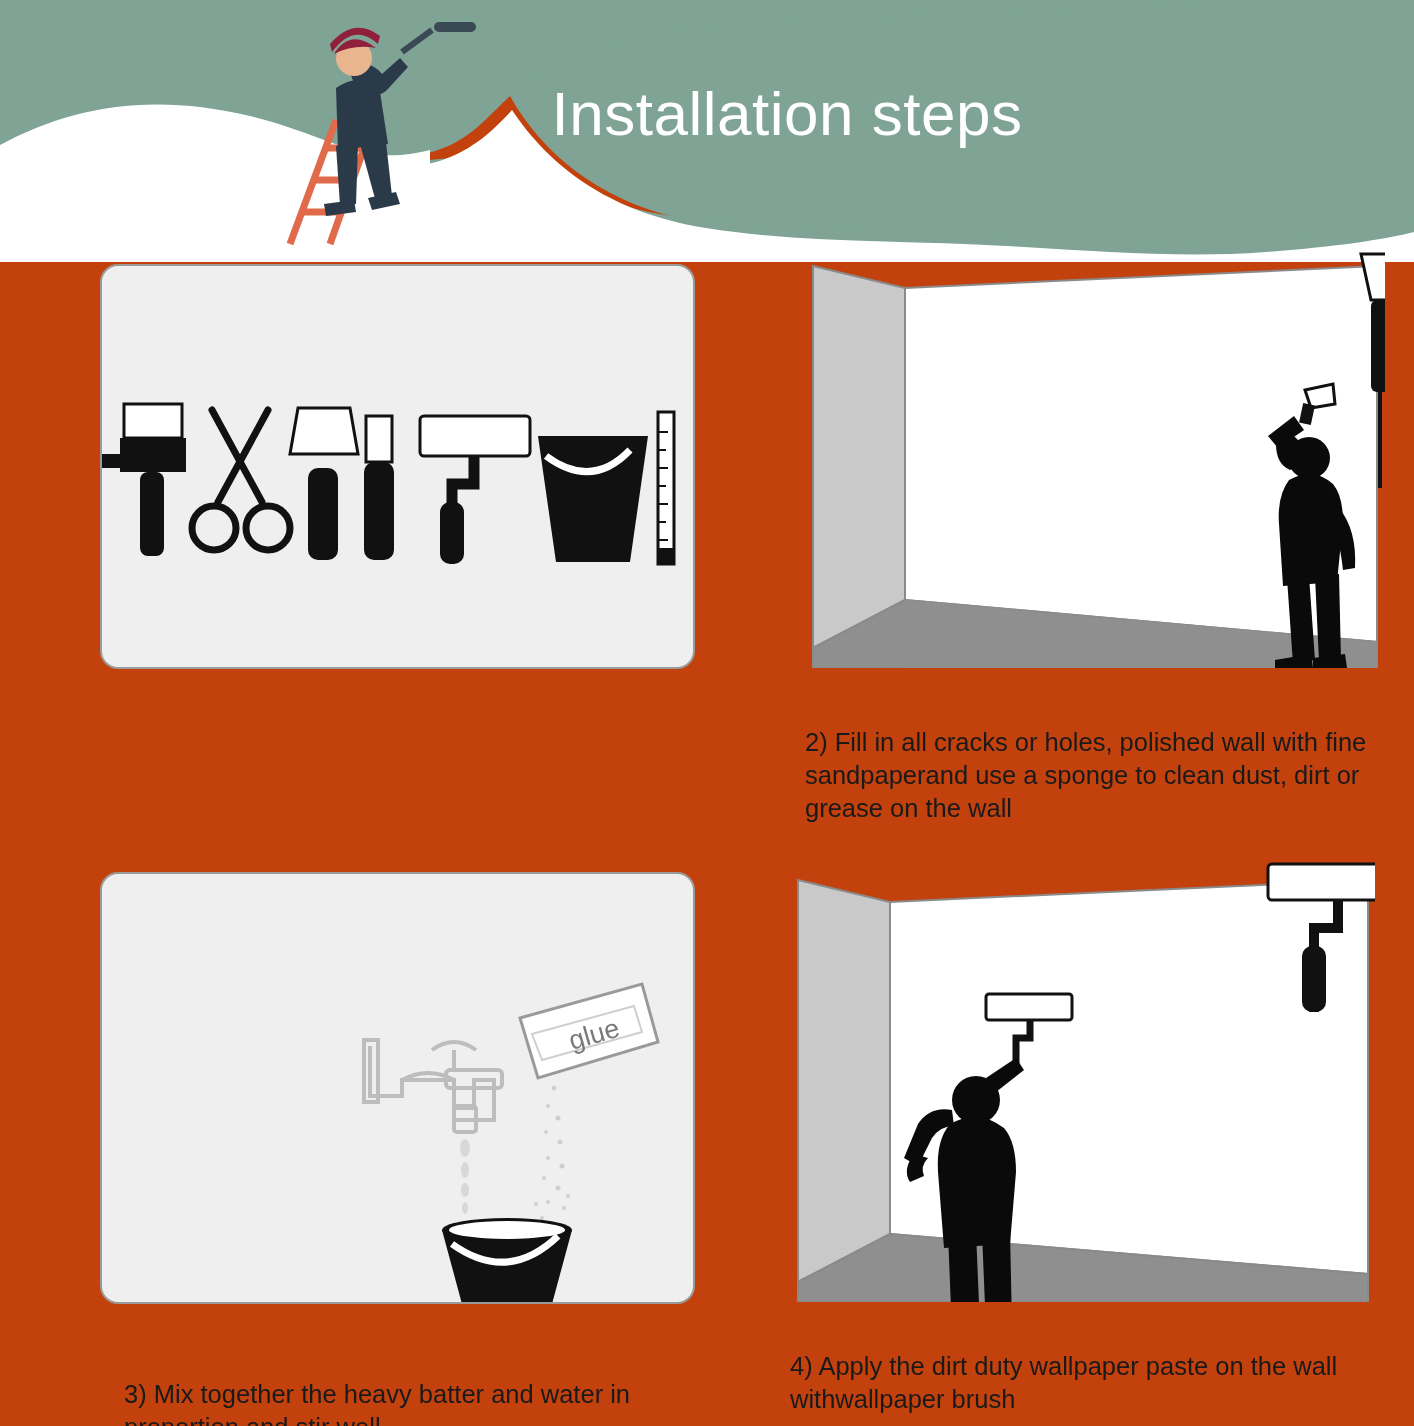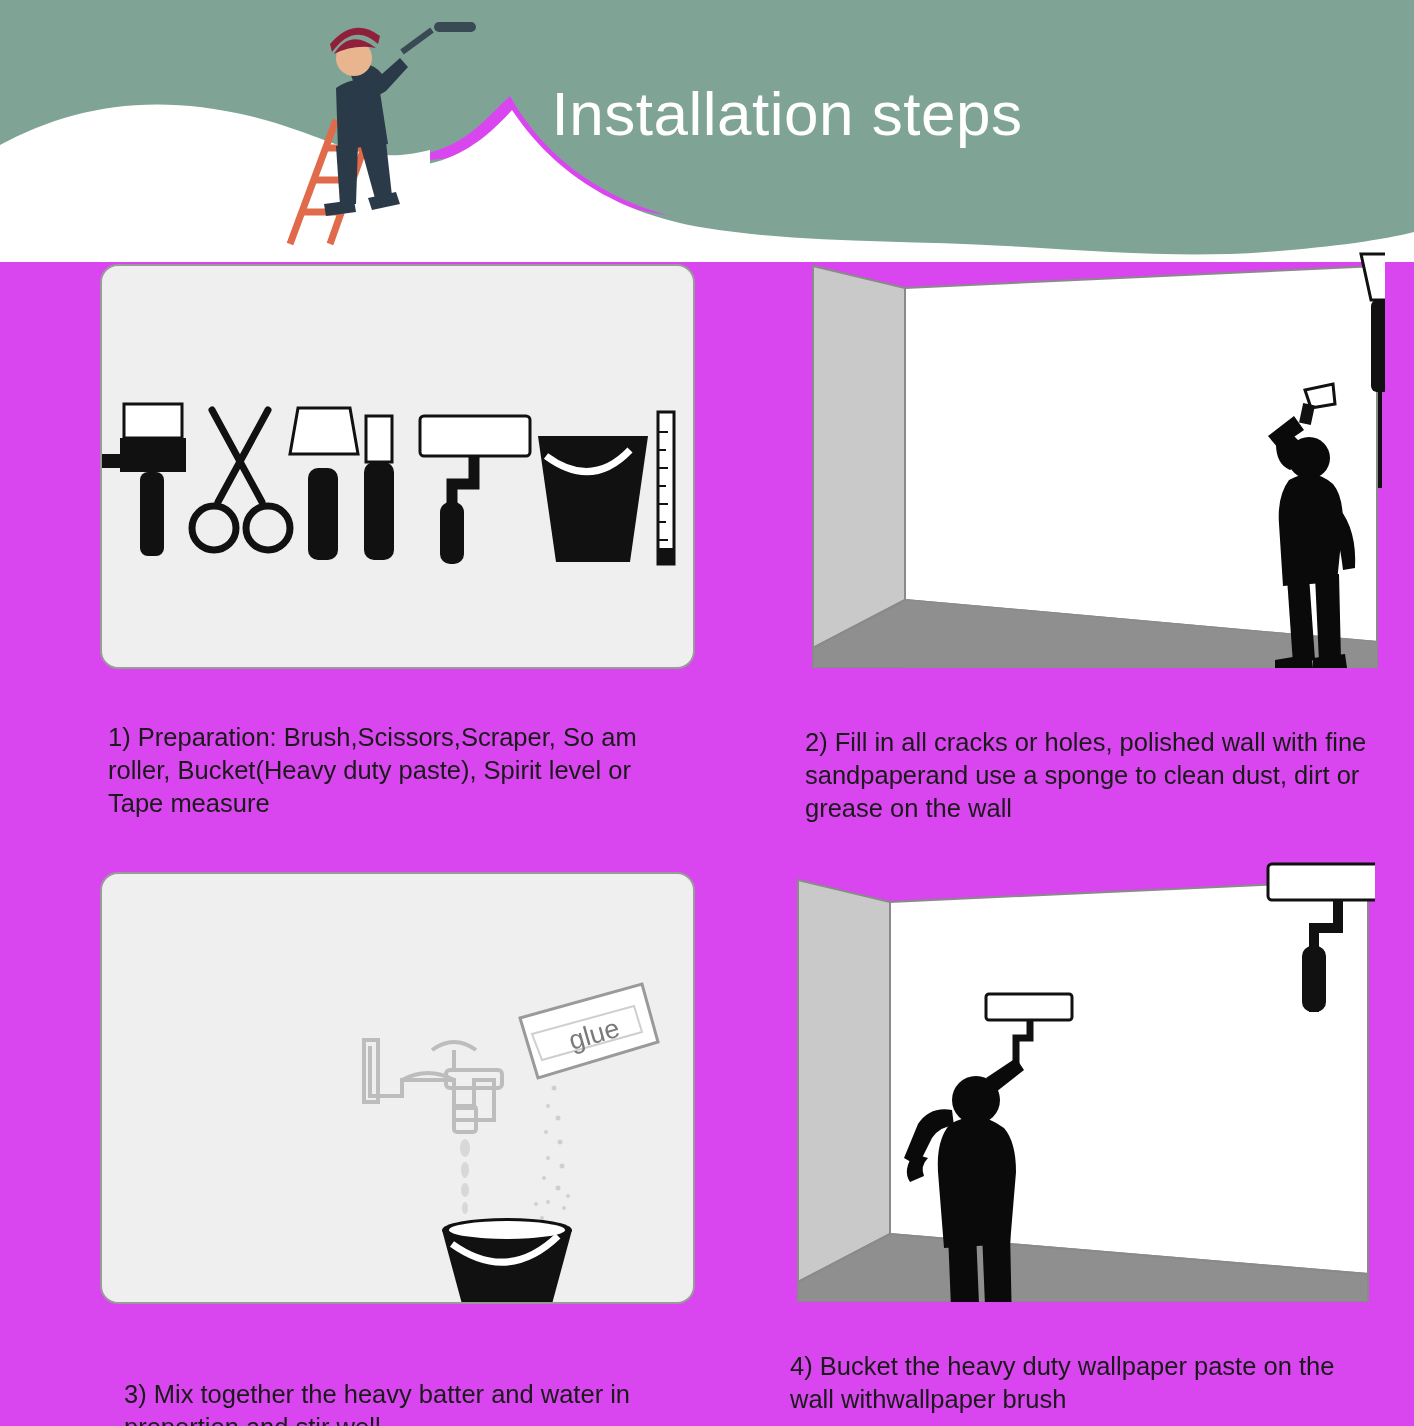--- a/index.html
+++ b/index.html
@@ -12,21 +12,21 @@
     height: 1426px;
     position: relative;
     font-family: "Liberation Sans", sans-serif;
     overflow: hidden;
   }
   #page {
     position: absolute;
     left: 0; top: 0;
     width: 1414px;
     height: 1426px;
-    background: #d946ef;
+    background: #c2410c;
   }
 
   
   .banner {
     position: absolute;
     left: 0; top: 0;
     width: 1414px;
     height: 262px;
     overflow: hidden;
   }
@@ -177,24 +177,20 @@
             <line x1="556" y1="184" x2="564" y2="184"></line>
             <line x1="556" y1="202" x2="566" y2="202"></line>
             <line x1="556" y1="220" x2="564" y2="220"></line>
             <line x1="556" y1="238" x2="566" y2="238"></line>
             <line x1="556" y1="256" x2="564" y2="256"></line>
             <line x1="556" y1="274" x2="566" y2="274"></line>
           </g>
           <rect x="556" y="282" width="16" height="16" fill="#111"></rect>
         </g>
       </svg>
-    </div>
-    <div class="caption">
-      <span class="num">1)</span>
-      <span>Preparation: Brush,Scissors,Scraper, So am roller, Bucket(Heavy duty paste), Spirit level or Tape measure</span>
     </div>
   </div>
 
   <div class="panel" id="panel2">
     <div class="imgbox">
       <svg width="580" height="420" viewBox="0 0 580 420" xmlns="http://www.w3.org/2000/svg">
 
         <polygon points="8,18 100,40 100,352 8,400" fill="#c9c9c9" stroke="#8a8a8a" stroke-width="2"></polygon>
         <polygon points="100,40 572,18 572,394 100,352" fill="#ffffff" stroke="#8a8a8a" stroke-width="2"></polygon>
         <polygon points="8,400 100,352 572,394 572,420 8,420" fill="#8f8f8f" stroke="#8a8a8a" stroke-width="2"></polygon>
@@ -316,17 +312,17 @@
           <path d="M124,292 q-12,16 -4,28 l14,-6 q-4,-10 4,-18z"></path>
           <path d="M158,372 l28,-2 4,96 -28,4 z"></path>
           <path d="M192,370 l28,-2 2,98 -26,2 z"></path>
           <path d="M142,462 l44,-6 2,16 -46,2 z"></path>
           <path d="M192,460 l38,-4 2,16 -40,2 z"></path>
         </g>
       </svg>
     </div>
     <div class="caption">
       <span class="num">4)</span>
-      <span>Bucket the heavy duty wallpaper paste on the wall withwallpaper brush</span>
+      <span>Apply the dirt duty wallpaper paste on the wall withwallpaper brush</span>
     </div>
   </div>
 
 </div>
 
 </body></html>

